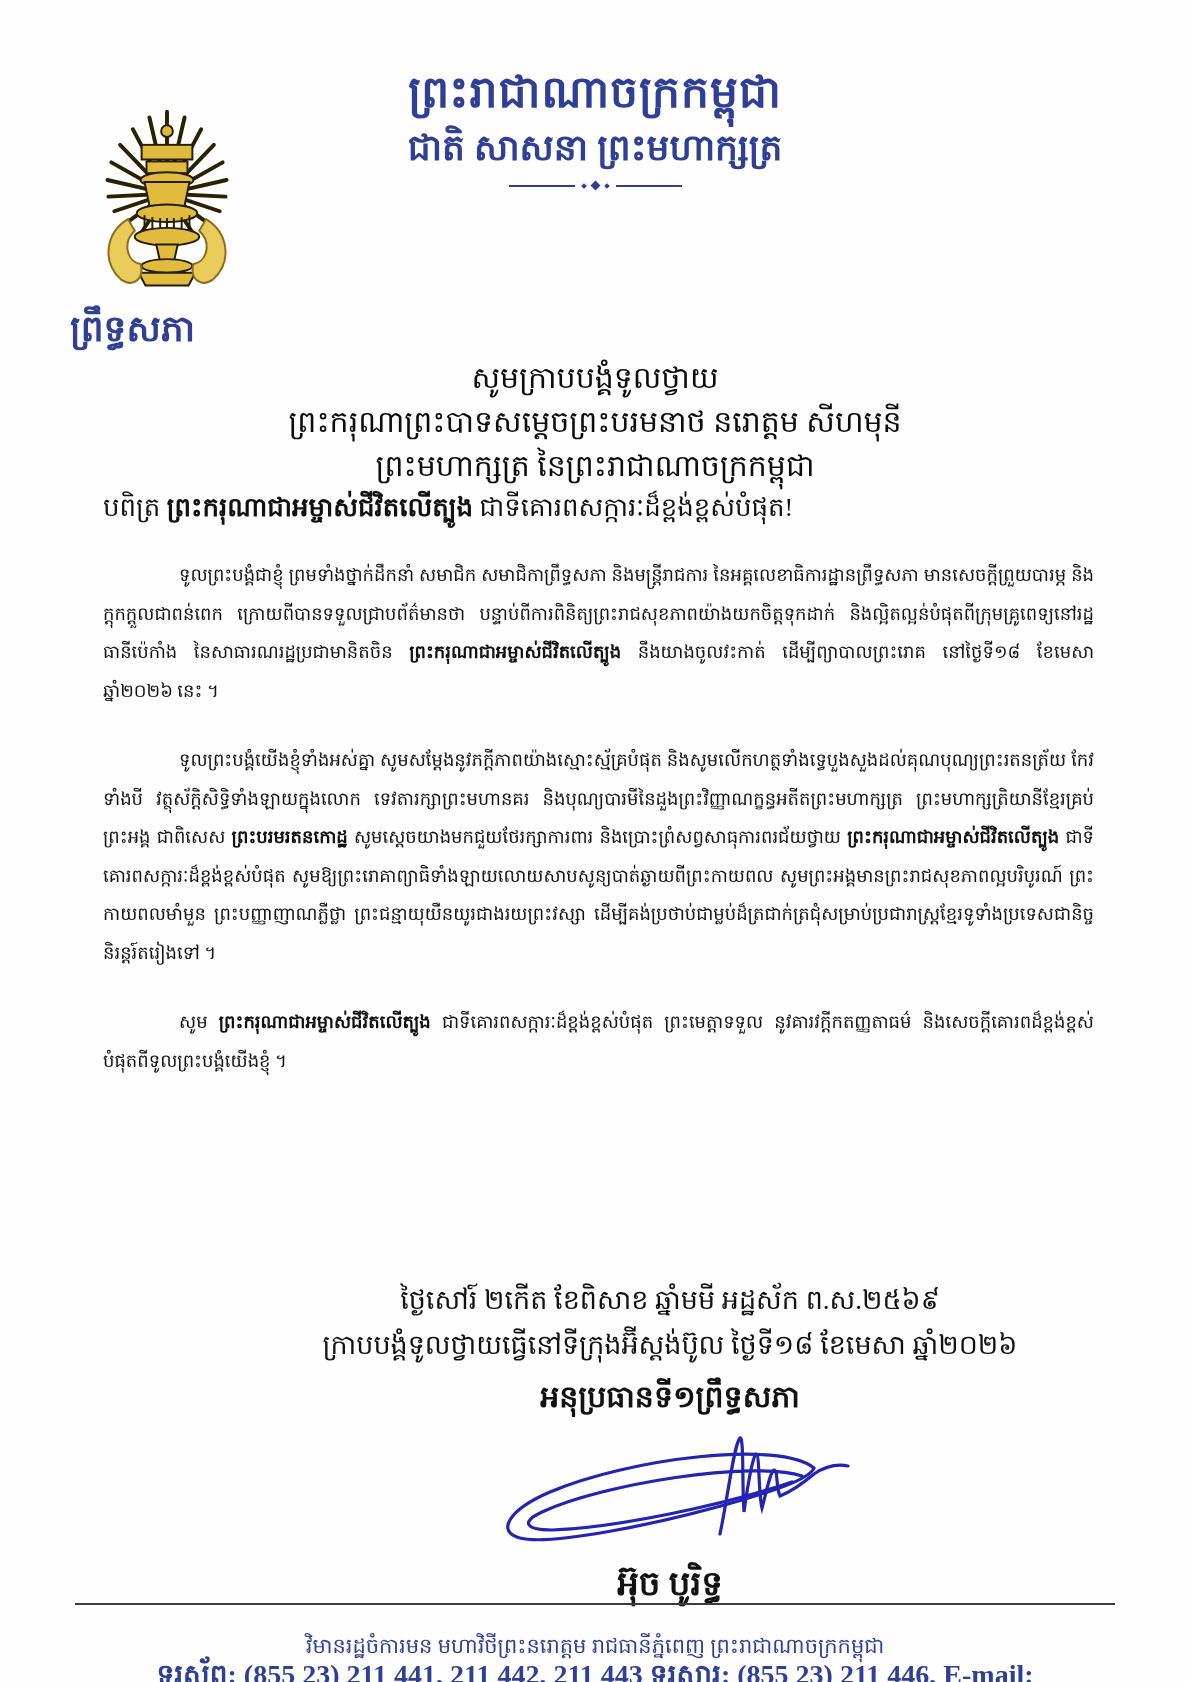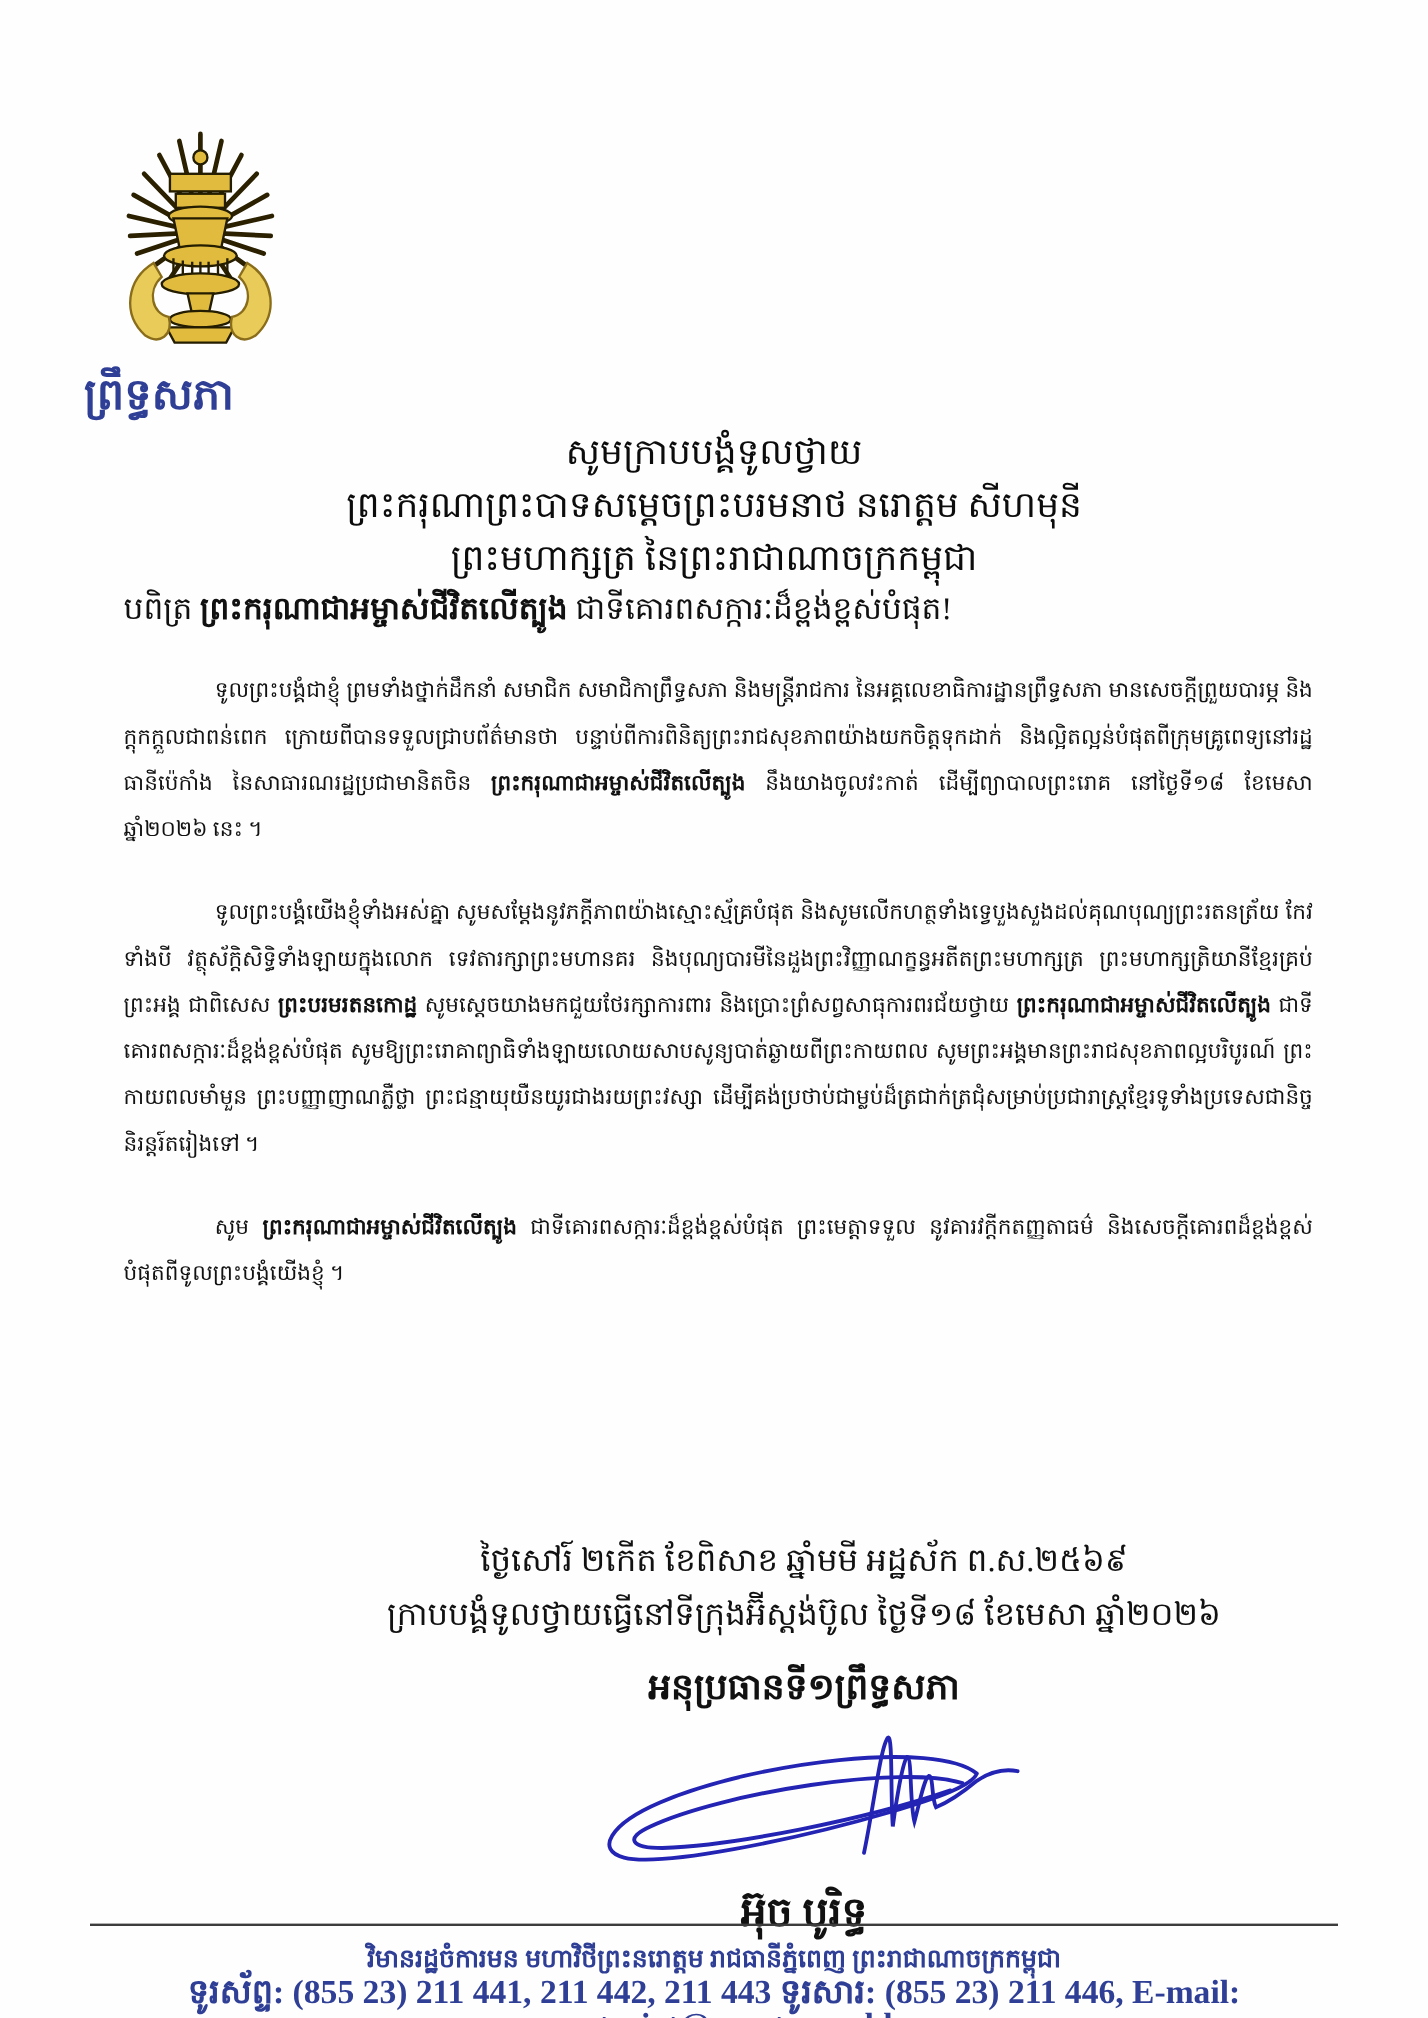--- a/index.html
+++ b/index.html
@@ -33,28 +33,28 @@
 
   
   .salutation{position:absolute;top:488px;left:103px;right:96px;font-size:26px;line-height:40px;}
   .body-block{position:absolute;top:556px;left:103px;right:96px;}
   .para{font-size:18px;line-height:38.5px;text-align:justify;text-indent:76px;margin:0 0 31px 0;}
   .para b, .salutation b{font-weight:bold;}
 
   
   .signing-block{position:absolute;top:1278px;left:170px;width:1000px;text-align:center;}
   .date-line{font-size:27px;line-height:45px;}
-  .signer-title{font-size:30px;font-weight:bold;line-height:46px;margin-top:16px;}
+  .signer-title{font-size:30px;font-weight:bold;line-height:46px;margin-top:6px;}
   .signature-svg{display:block;margin:-4px auto -8px auto;}
   .signer-name{font-size:34px;font-weight:bold;margin-top:4px;}
 
   
   .footer{position:absolute;top:1603px;left:0;right:0;text-align:center;color:#2f3f96;}
   .footer-rule{position:absolute;top:0;left:75px;right:75px;height:2px;background:#3c3c3c;}
-  .footer-line1{padding-top:14px;font-size:21px;line-height:30px;font-weight:bold;}
+  .footer-line1{padding-top:28px;font-size:21px;line-height:30px;font-weight:normal;}
   .footer-line2{font-size:28px;line-height:28px;font-weight:bold;}
 </style>
 </head>
 <body>
 
 <div class="page">
 
   <svg class="emblem" viewBox="0 0 146 215" xmlns="http://www.w3.org/2000/svg">
     <g stroke="#2b2100" stroke-width="4" stroke-linecap="round">
       <line x1="73" y1="100" x2="73" y2="16"></line>
@@ -96,20 +96,33 @@
       <ellipse cx="73" cy="174" rx="26" ry="7"></ellipse>
       <path d="M44,181 L102,181 L95,194 L51,194 Z"></path>
     </g>
     <g stroke="#8a6d1a" stroke-width="2" fill="#e8cb58">
       <path d="M33,126 C10,140 6,170 26,188 C38,196 50,188 46,172 C32,170 27,150 40,138 Z"></path>
       <path d="M113,126 C136,140 140,170 120,188 C108,196 96,188 100,172 C114,170 119,150 106,138 Z"></path>
     </g>
   </svg>
   <div class="emblem-label">ព្រឹទ្ធសភា</div>
 
+  <div class="header-center">
+    <div class="kingdom-title">ព្រះរាជាណាចក្រកម្ពុជា</div>
+    <div class="kingdom-motto">ជាតិ សាសនា ព្រះមហាក្សត្រ</div>
+    <div class="divider">
+      <span class="line"></span>
+      <span class="dmid">
+        <span class="diamond small"></span>
+          <span class="diamond"></span>
+          <span class="diamond small"></span>
+      </span>
+      <span class="line"></span>
+    </div>
+  </div>
 
   <div class="heading-block">
     <div>សូមក្រាបបង្គំទូលថ្វាយ</div>
     <div>ព្រះករុណាព្រះបាទសម្តេចព្រះបរមនាថ នរោត្តម សីហមុនី</div>
     <div>ព្រះមហាក្សត្រ នៃព្រះរាជាណាចក្រកម្ពុជា</div>
   </div>
 
   <div class="salutation">
     <span>បពិត្រ </span><b>ព្រះករុណាជាអម្ចាស់ជីវិតលើត្បូង</b><span> ជាទីគោរពសក្ការៈដ៏ខ្ពង់ខ្ពស់បំផុត!</span>
   </div>

